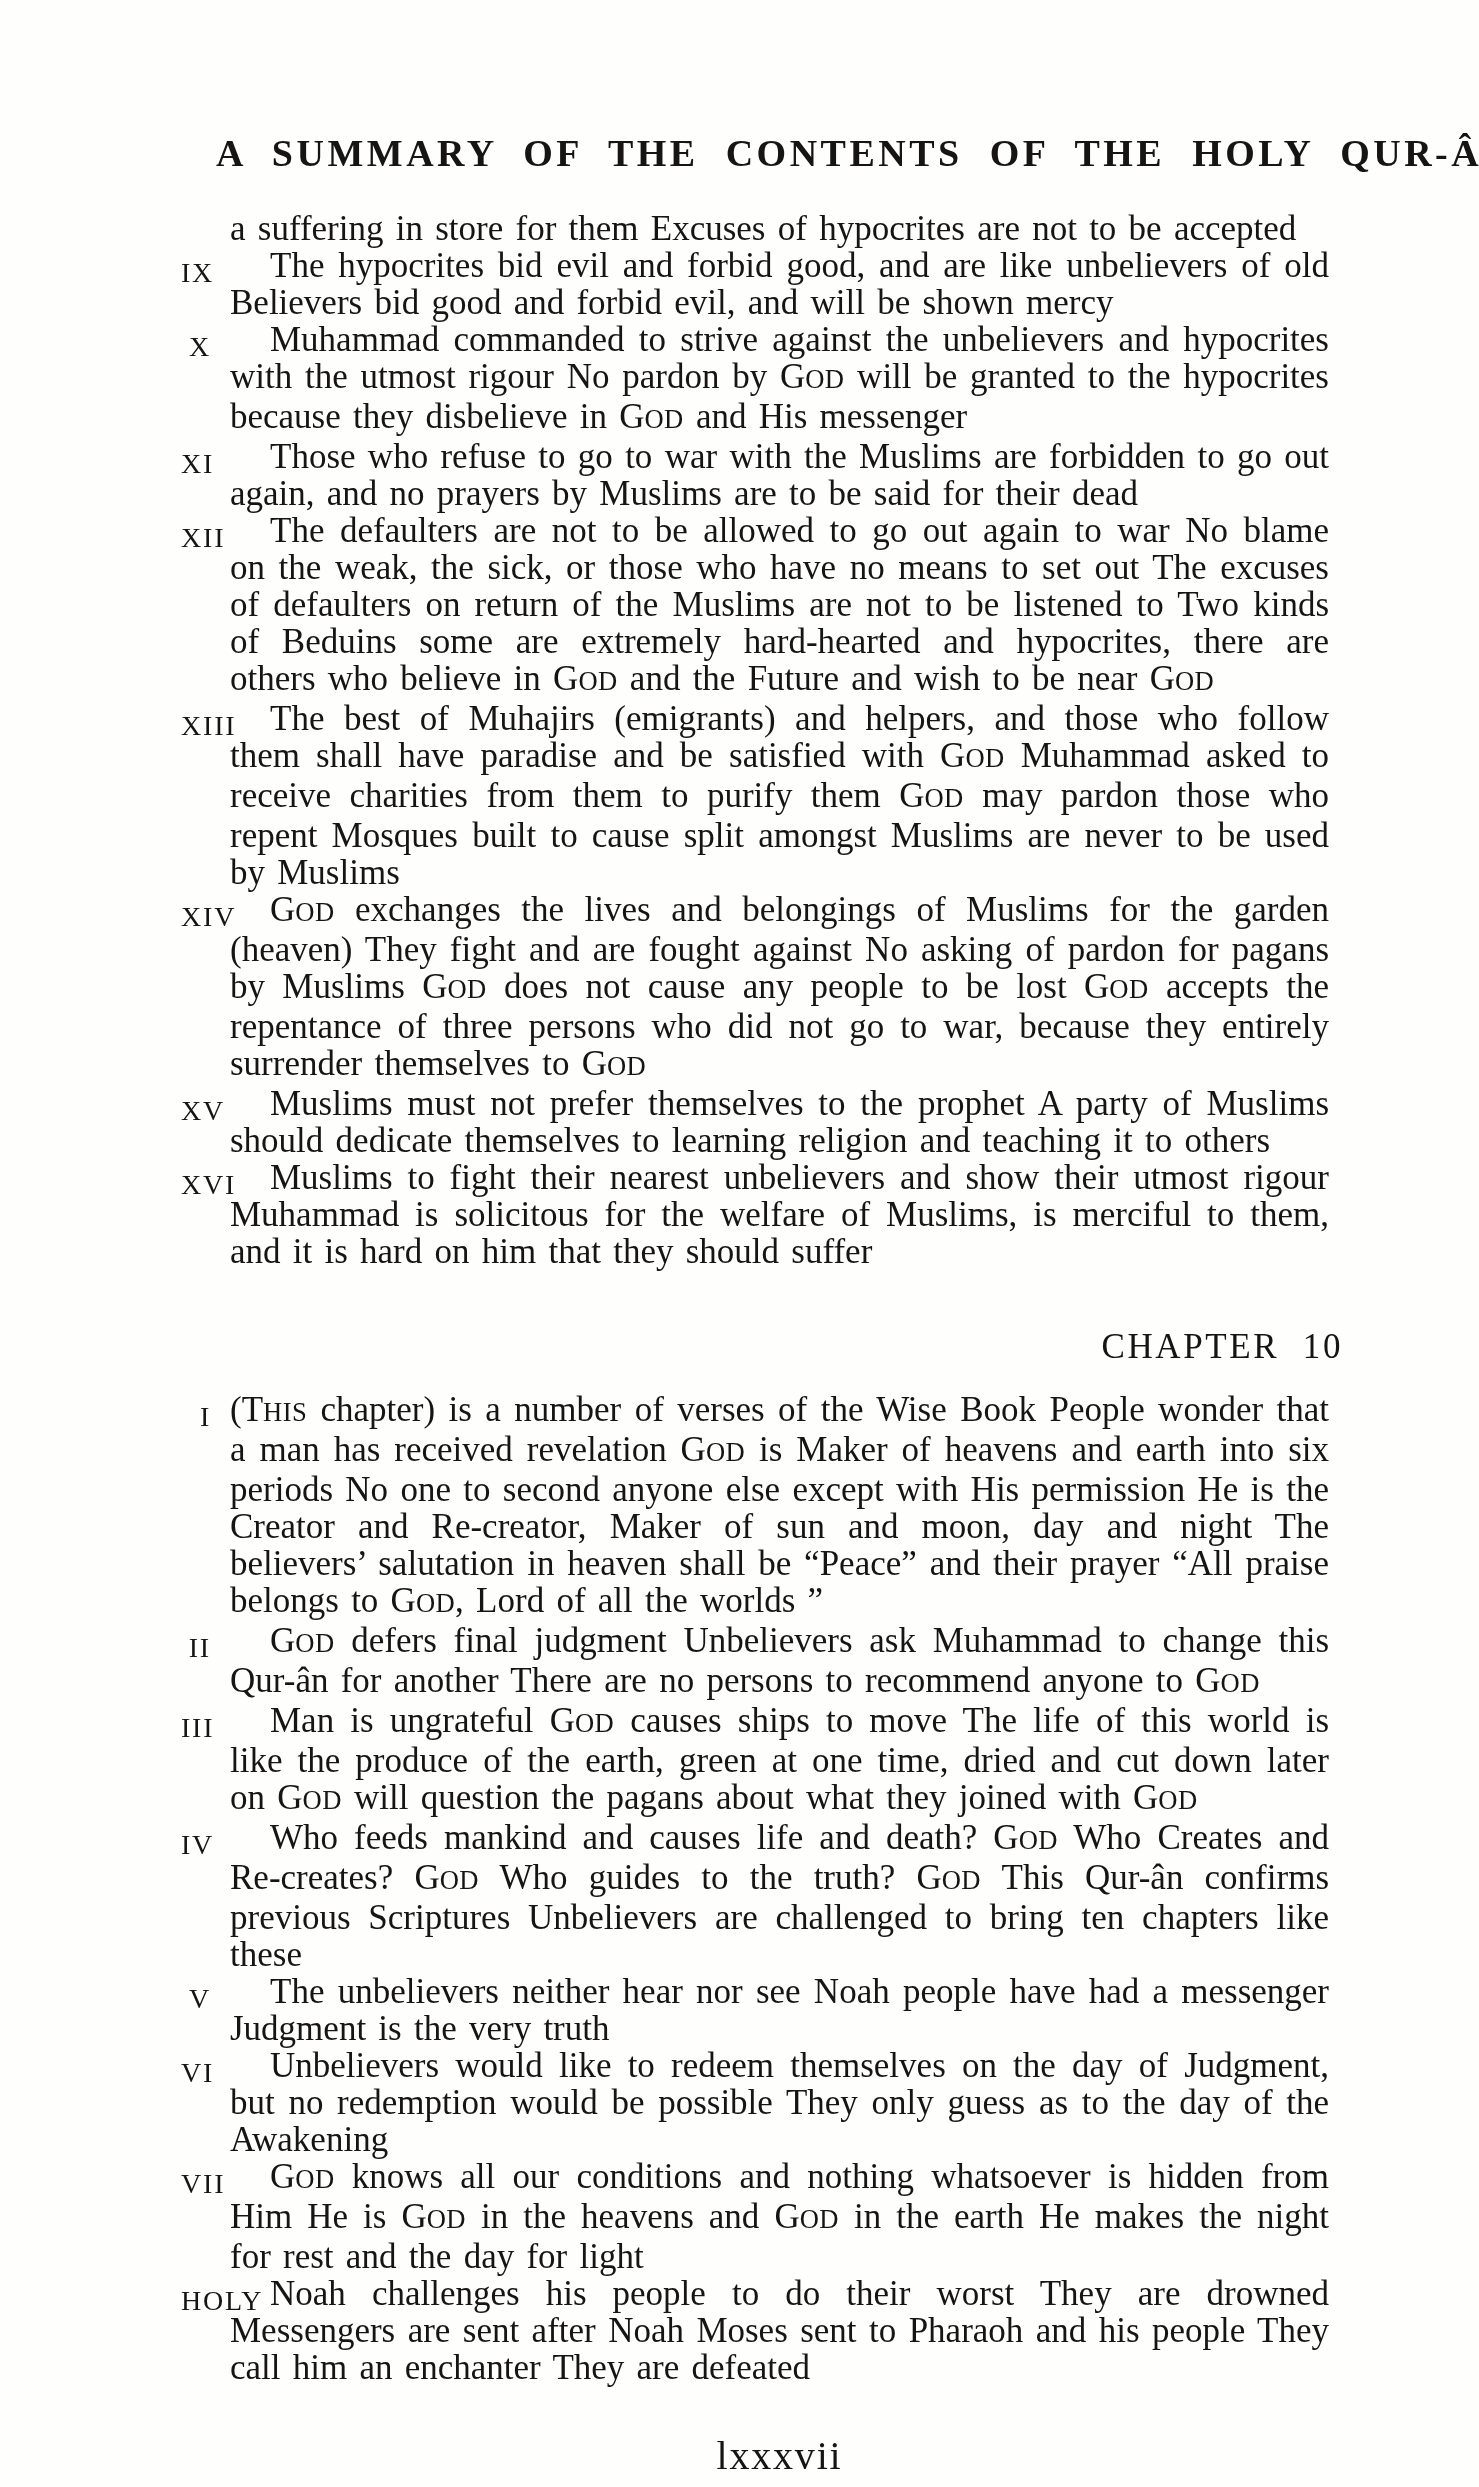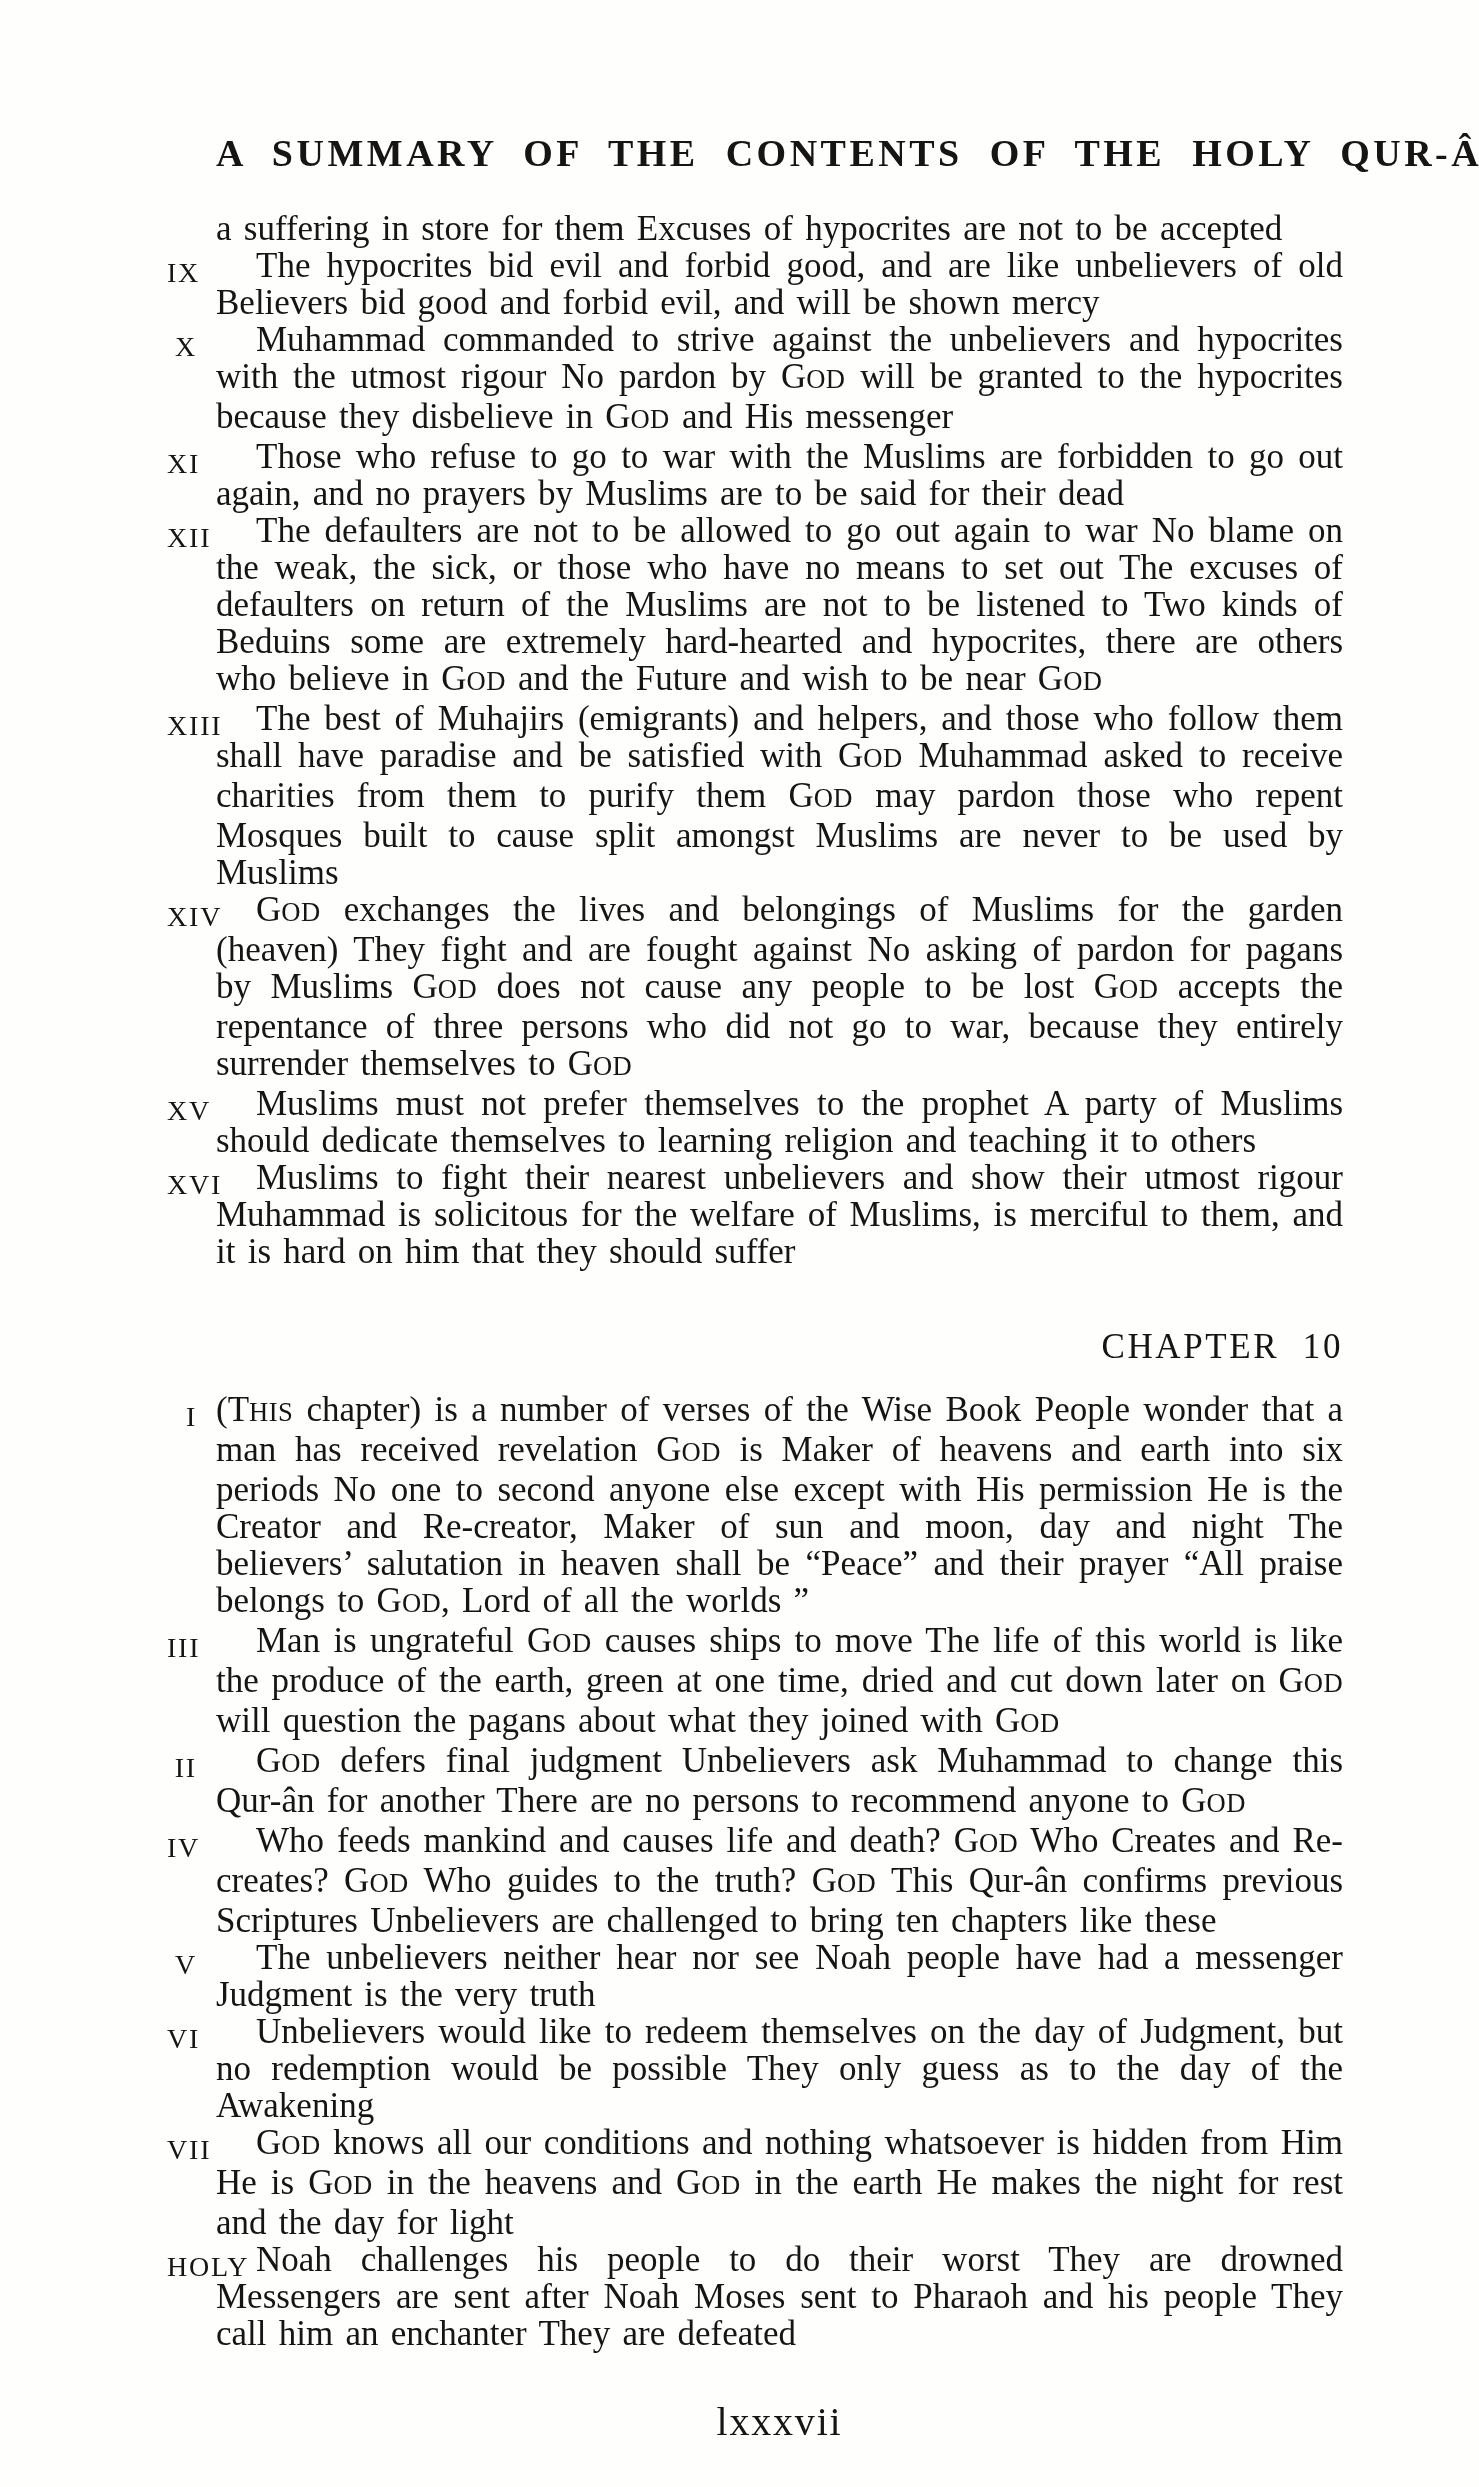--- a/index.html
+++ b/index.html
@@ -23,21 +23,21 @@
     text-align: center;
     font-size: 38px;
     font-weight: bold;
     letter-spacing: 3.5px;
     word-spacing: 14px;
     line-height: 44px;
     margin: 0 0 35px 0;
     white-space: nowrap;
   }
   .toc {
-    margin: 0;
+    margin: 14px;
   }
   .entry {
     position: relative;
     margin: 0;
     font-size: 35px;
     line-height: 37px;
     text-align: justify;
     text-indent: 40px;
     word-spacing: 3.5px;
   }
@@ -103,23 +103,23 @@
     <p class="entry"><span class="num">XVI</span><span class="entry-text sc-auto">Muslims to fight their nearest unbelievers and show their utmost rigour Muhammad is solicitous for the welfare of Muslims, is merciful to them, and it is hard on him that they should suffer</span></p>
 
   </div>
 
   <h2 class="chapter-heading">CHAPTER 10</h2>
 
   <div class="toc">
 
     <p class="entry tight"><span class="num">I</span><span class="entry-text sc-auto">(T<span class="sc">HIS</span> chapter) is a number of verses of the Wise Book People wonder that a man has received revelation G<span class="sc">OD</span> is Maker of heavens and earth into six periods No one to second anyone else except with His permission He is the Creator and Re-creator, Maker of sun and moon, day and night The believers’ salutation in heaven shall be “Peace” and their prayer “All praise belongs to G<span class="sc">OD</span>, Lord of all the worlds ”</span></p>
 
+    <p class="entry"><span class="num">II</span><span class="entry-text sc-auto">G<span class="sc">OD</span> defers final judgment Unbelievers ask Muhammad to change this Qur-ân for another There are no persons to recommend anyone to G<span class="sc">OD</span></span></p>
+
     <p class="entry"><span class="num">III</span><span class="entry-text sc-auto">Man is ungrateful G<span class="sc">OD</span> causes ships to move The life of this world is like the produce of the earth, green at one time, dried and cut down later on G<span class="sc">OD</span> will question the pagans about what they joined with G<span class="sc">OD</span></span></p>
-
-    <p class="entry"><span class="num">II</span><span class="entry-text sc-auto">G<span class="sc">OD</span> defers final judgment Unbelievers ask Muhammad to change this Qur-ân for another There are no persons to recommend anyone to G<span class="sc">OD</span></span></p>
 
     <p class="entry"><span class="num">IV</span><span class="entry-text sc-auto">Who feeds mankind and causes life and death? G<span class="sc">OD</span> Who Creates and Re-creates? G<span class="sc">OD</span> Who guides to the truth? G<span class="sc">OD</span> This Qur-ân confirms previous Scriptures Unbelievers are challenged to bring ten chapters like these</span></p>
 
     <p class="entry"><span class="num">V</span><span class="entry-text sc-auto">The unbelievers neither hear nor see Noah people have had a messenger Judgment is the very truth</span></p>
 
     <p class="entry"><span class="num">VI</span><span class="entry-text sc-auto">Unbelievers would like to redeem themselves on the day of Judgment, but no redemption would be possible They only guess as to the day of the Awakening</span></p>
 
     <p class="entry"><span class="num">VII</span><span class="entry-text sc-auto">G<span class="sc">OD</span> knows all our conditions and nothing whatsoever is hidden from Him He is G<span class="sc">OD</span> in the heavens and G<span class="sc">OD</span> in the earth He makes the night for rest and the day for light</span></p>
 
     <p class="entry"><span class="num">HOLY</span><span class="entry-text sc-auto">Noah challenges his people to do their worst They are drowned Messengers are sent after Noah Moses sent to Pharaoh and his people They call him an enchanter They are defeated</span></p>

